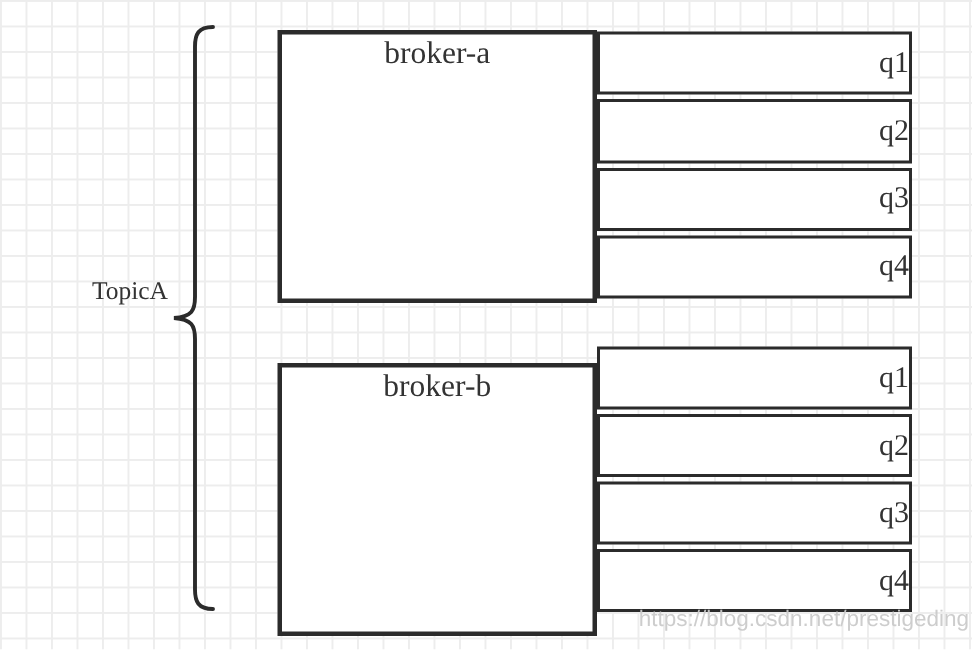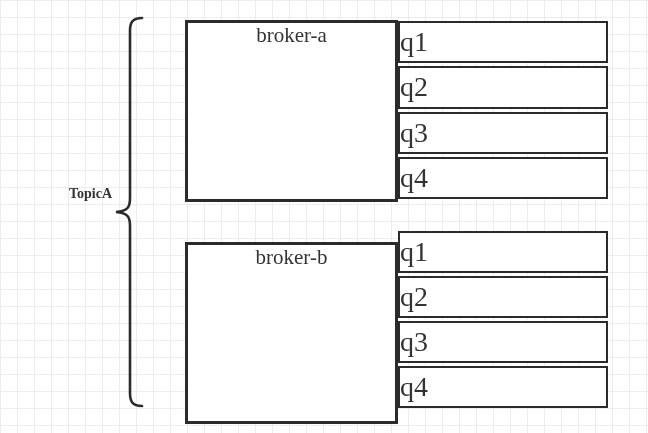--- a/index.html
+++ b/index.html
@@ -28,25 +28,24 @@
     width: 38px;
     height: 394px;
   }
 
   .topic-label {
     position: absolute;
     left: 4px;
     top: 181px;
     width: 108px;
     text-align: right;
-    font-size: 14px;
+    font-size: 17px;
     line-height: 25px;
     color: #333333;
     white-space: nowrap;
-    font-weight: bold;
   }
 
   .broker-box {
     position: absolute;
     left: 185px;
     width: 213px;
     height: 182px;
     box-sizing: border-box;
     border: 3px solid #2b2b2b;
     background: #ffffff;
@@ -69,22 +68,22 @@
   .queue-col.group-a { top: 21px;  height: 178px; }
   .queue-col.group-b { top: 231px; height: 177px; }
 
   .queue-row {
     flex: 1;
     box-sizing: border-box;
     border: 2.5px solid #2b2b2b;
     background: #ffffff;
     display: flex;
     align-items: center;
-    justify-content: flex-start;
-    font-size: 28px;
+    justify-content: flex-end;
+    font-size: 20px;
   }
 
   .watermark {
     position: absolute;
     top: 404px;
     right: 2px;
     font-family: "Liberation Sans", sans-serif;
     font-size: 15px;
     color: rgba(202, 202, 202, 0.95);
     white-space: nowrap;
@@ -133,14 +132,15 @@
       <span>q2</span>
     </div>
     <div class="queue-row">
       <span>q3</span>
     </div>
     <div class="queue-row">
       <span>q4</span>
     </div>
   </div>
 
+  <div class="watermark">https://blog.csdn.net/prestigeding</div>
 
 </div>
 
 </body></html>

